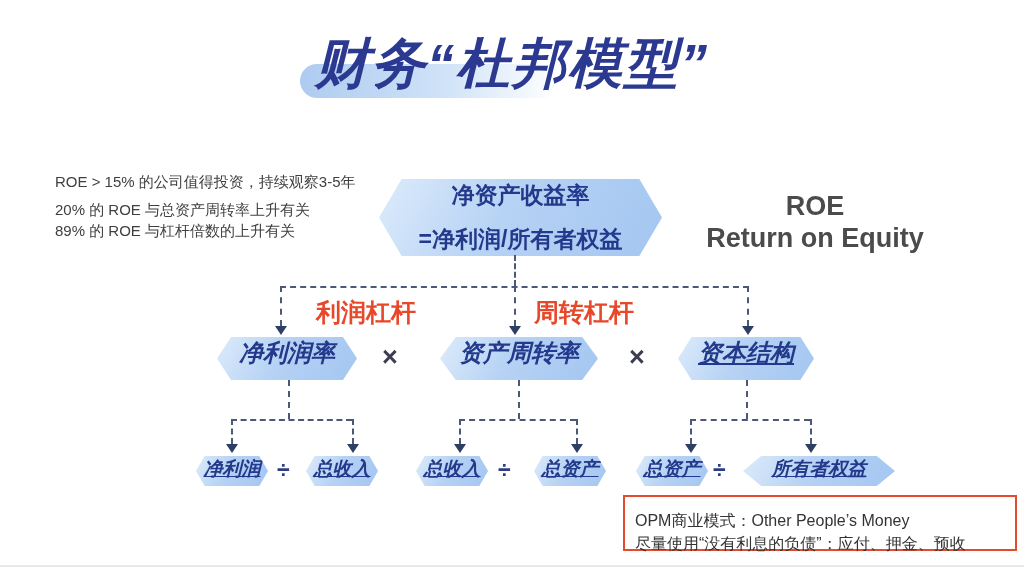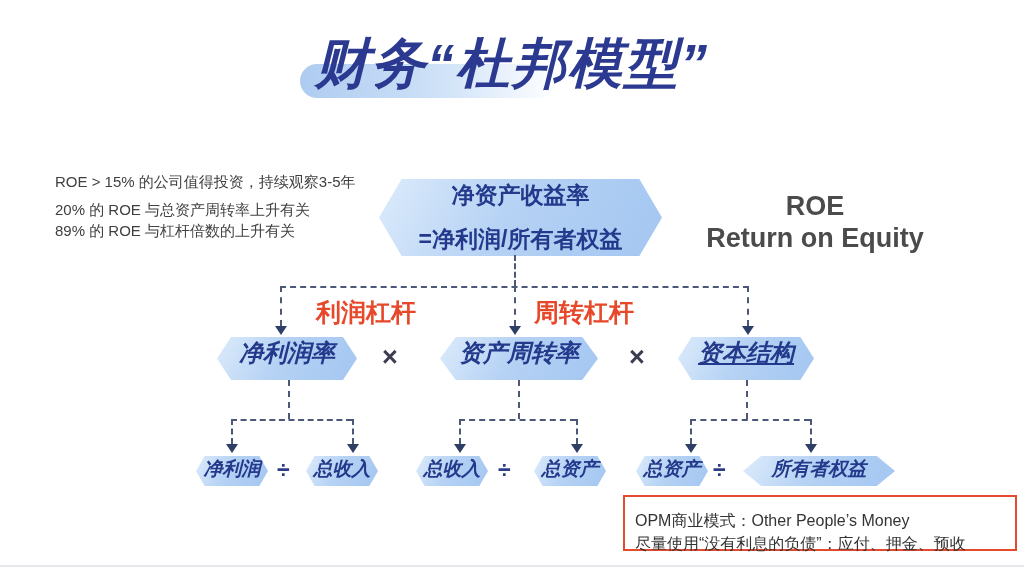--- a/index.html
+++ b/index.html
@@ -32,20 +32,21 @@
     left:379px;top:179px;width:283px;height:77px;font-size:23px;line-height:1.45;
     clip-path:polygon(8% 0,92% 0,100% 50%,92% 100%,8% 100%,0 50%);
   }
   .mid-hex{
     top:337px;height:43px;font-size:24px;font-style:italic;
     clip-path:polygon(10% 0,90% 0,100% 50%,90% 100%,10% 100%,0 50%);
   }
   .small-hex{
     top:456px;height:30px;font-size:19px;font-style:italic;
     clip-path:polygon(12% 0,88% 0,100% 50%,88% 100%,12% 100%,0 50%);
+    text-decoration:underline;
   }
   
   .roe-label{
     position:absolute;left:665px;top:190px;width:300px;text-align:center;
     color:#4b4b4b;font-weight:700;font-size:27px;line-height:1.2;
   }
   
   .dashv{position:absolute;width:0;border-left:2px dashed #4b5877;}
   .dashh{position:absolute;height:0;border-top:2px dashed #4b5877;}
   .arrow-down{

